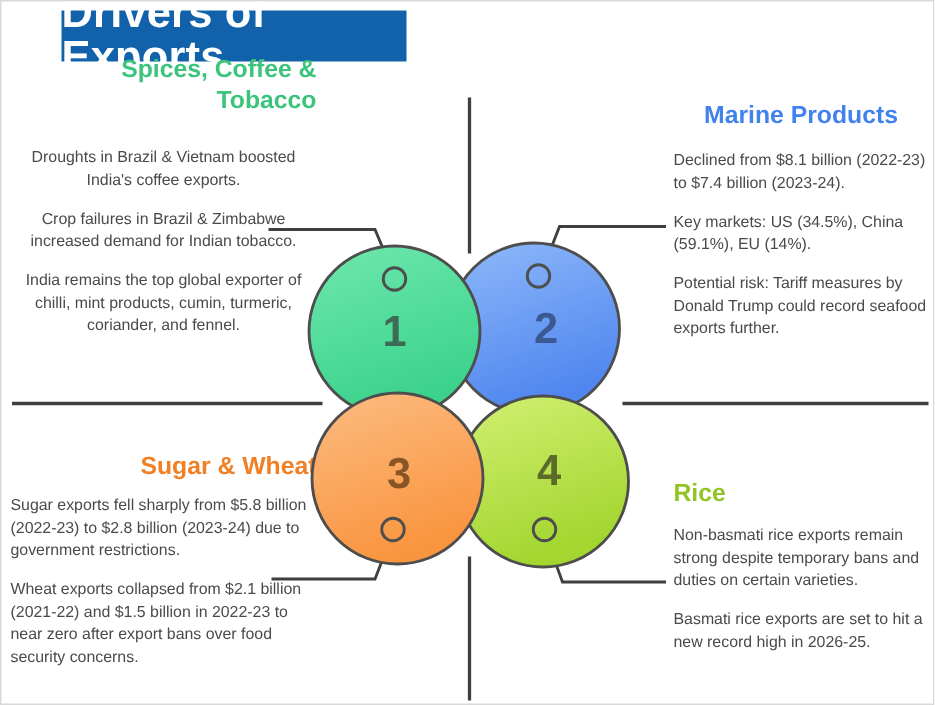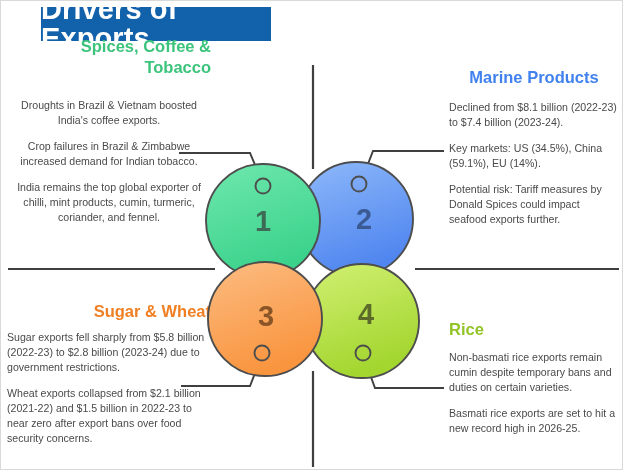--- a/index.html
+++ b/index.html
@@ -124,32 +124,32 @@
   <div class="q-body" id="body-spices">
     <p>Droughts in Brazil &amp; Vietnam boosted India's coffee exports.</p>
     <p>Crop failures in Brazil &amp; Zimbabwe increased demand for Indian tobacco.</p>
     <p>India remains the top global exporter of chilli, mint products, cumin, turmeric, coriander, and fennel.</p>
   </div>
 
   <div class="q-heading" id="heading-marine" style="color: rgb(65, 130, 239);">Marine Products</div>
   <div class="q-body" id="body-marine">
     <p>Declined from $8.1 billion (2022-23) to $7.4 billion (2023-24).</p>
     <p>Key markets: US (34.5%), China (59.1%), EU (14%).</p>
-    <p>Potential risk: Tariff measures by Donald Spices could impact seafood exports further.</p>
+    <p>Potential risk: Tariff measures by Donald Trump could record seafood exports further.</p>
   </div>
 
   <div class="q-heading" id="heading-sugar" style="color: rgb(240, 128, 35);">Sugar &amp; Wheat</div>
   <div class="q-body" id="body-sugar">
     <p>Sugar exports fell sharply from $5.8 billion (2022-23) to $2.8 billion (2023-24) due to government restrictions.</p>
     <p>Wheat exports collapsed from $2.1 billion (2021-22) and $1.5 billion in 2022-23 to near zero after export bans over food security concerns.</p>
   </div>
 
   <div class="q-heading" id="heading-rice" style="color: rgb(146, 196, 38);">Rice</div>
   <div class="q-body" id="body-rice">
-    <p>Non-basmati rice exports remain cumin despite temporary bans and duties on certain varieties.</p>
+    <p>Non-basmati rice exports remain strong despite temporary bans and duties on certain varieties.</p>
     <p>Basmati rice exports are set to hit a new record high in 2026-25.</p>
   </div>
 
   <svg id="centre-svg" viewBox="0 0 623 470">
     <defs>
       <linearGradient id="grad1" x1="0" y1="0" x2="0.35" y2="1">
         <stop offset="0%" id="g1a" stop-color="#6fe8ad"></stop>
         <stop offset="100%" id="g1b" stop-color="#3bd28c"></stop>
       </linearGradient>
       <linearGradient id="grad2" x1="0" y1="0" x2="0.35" y2="1">

